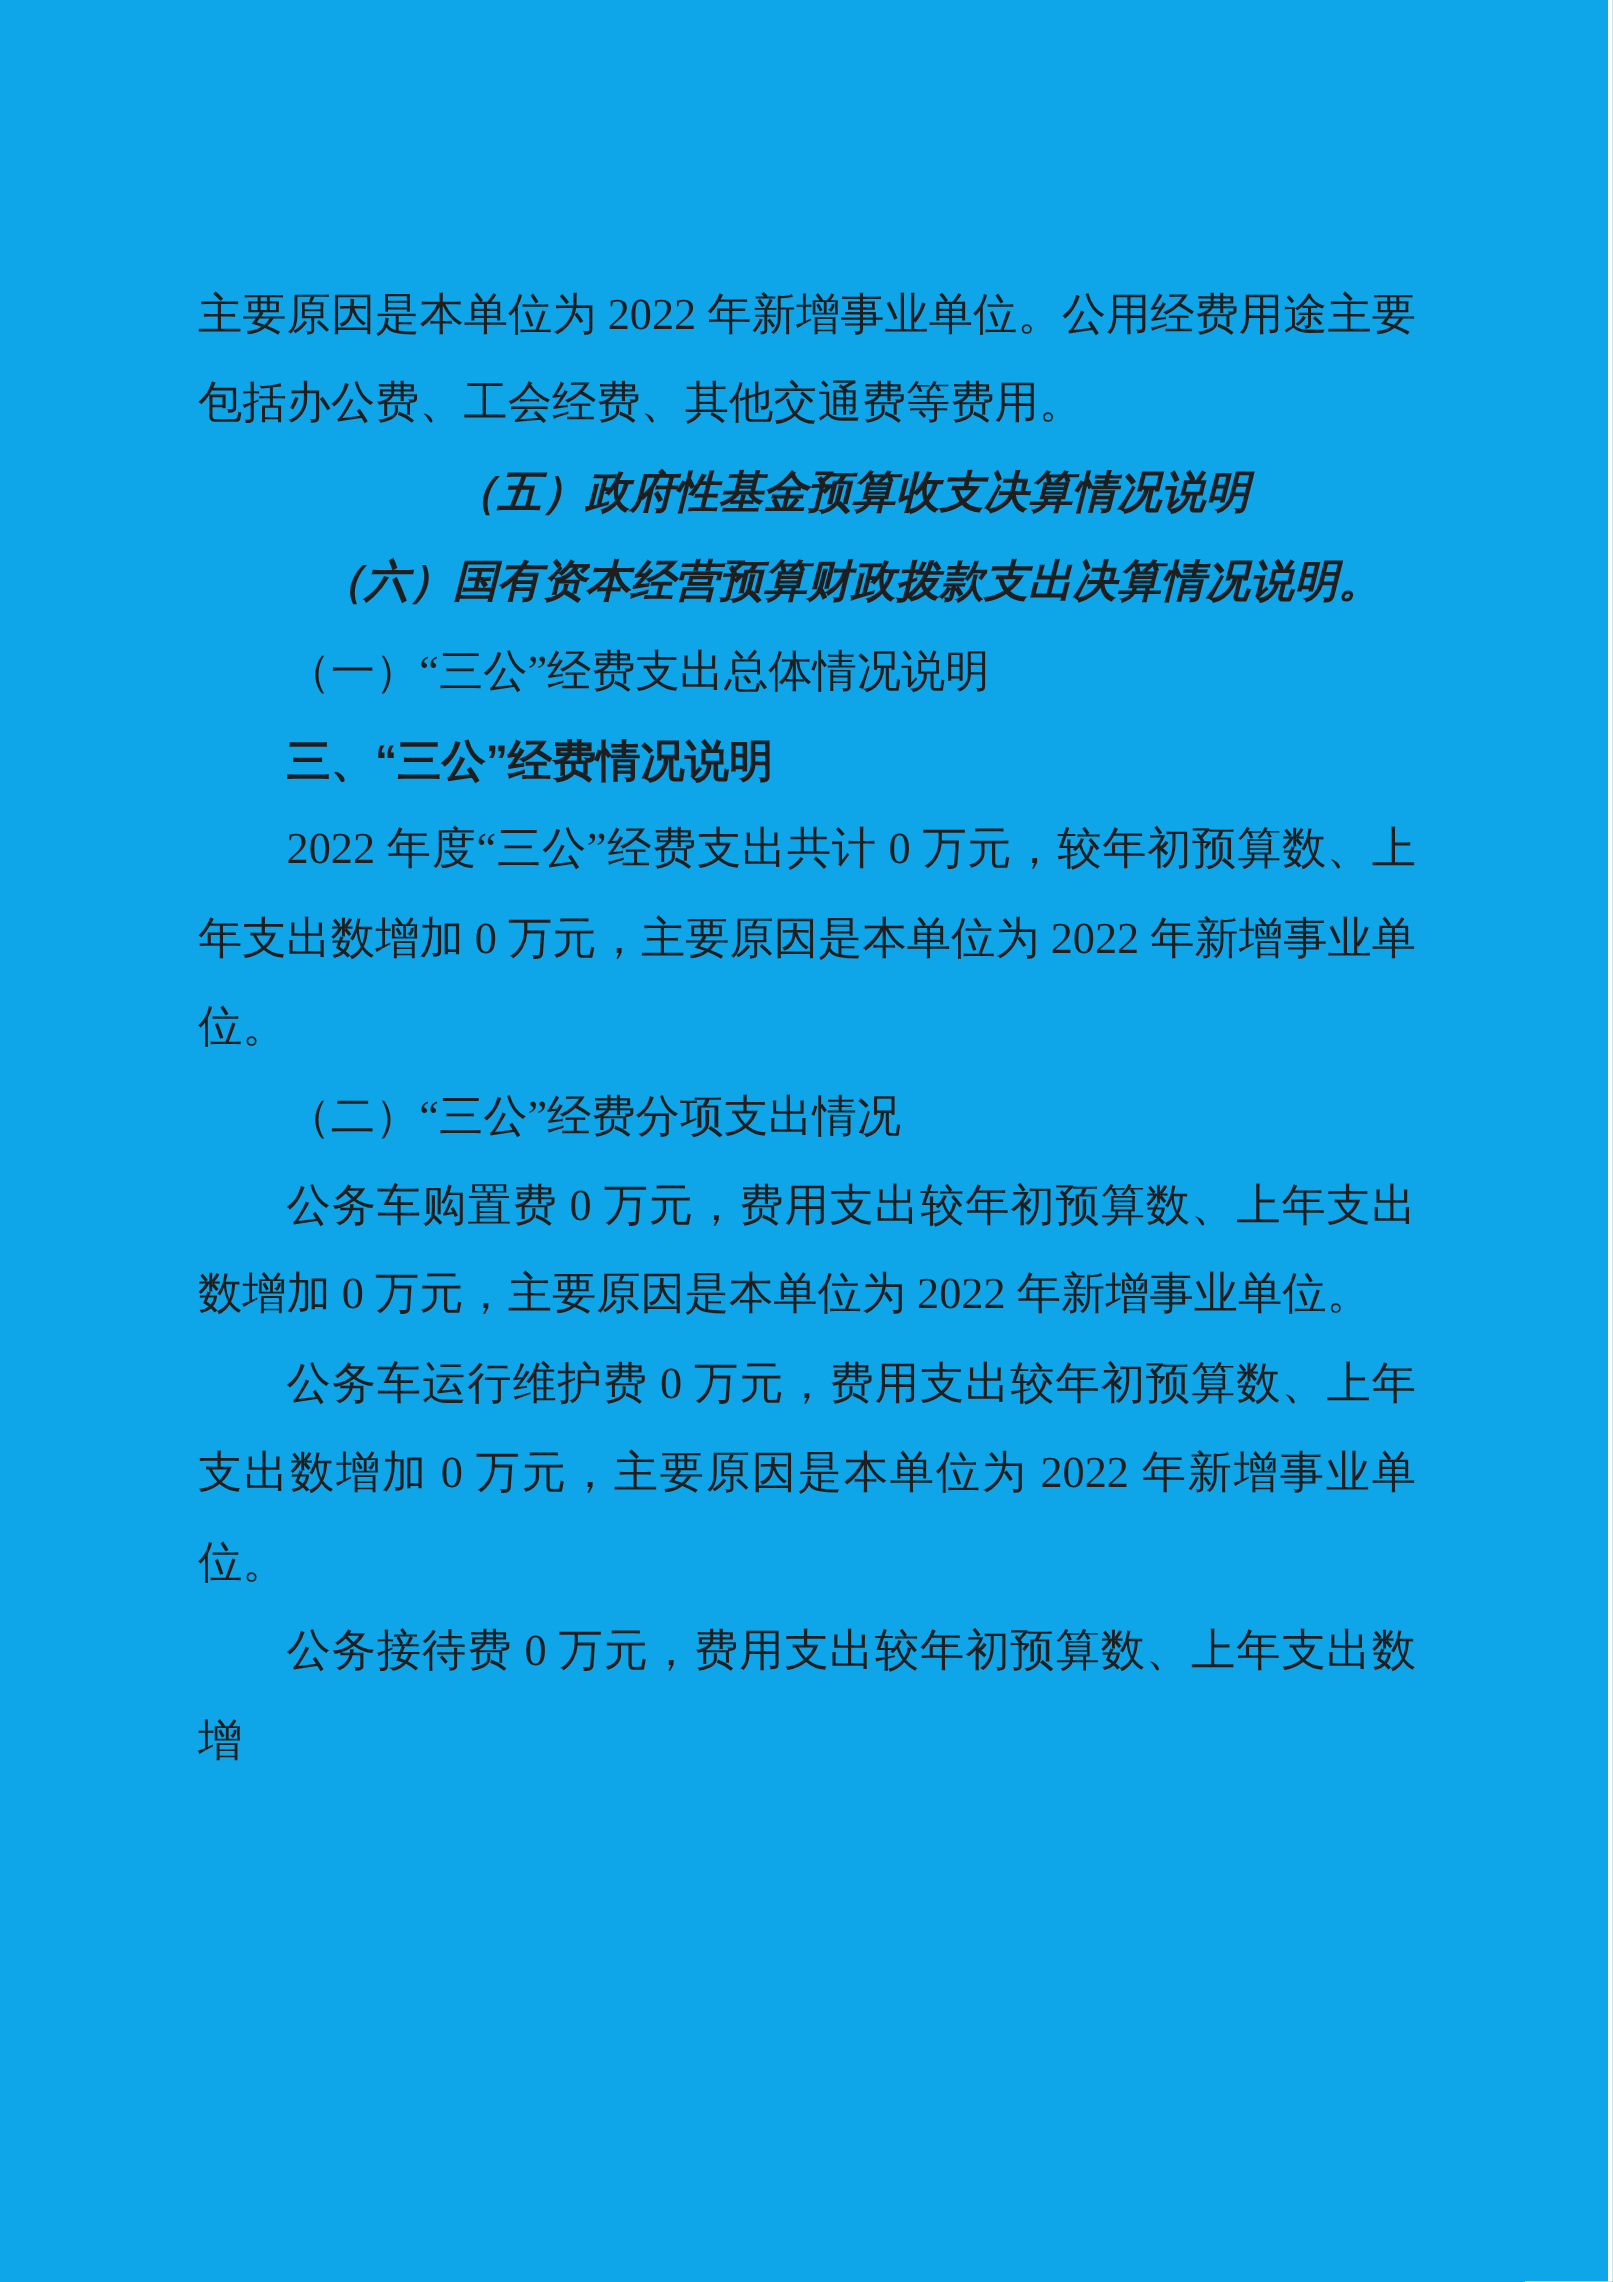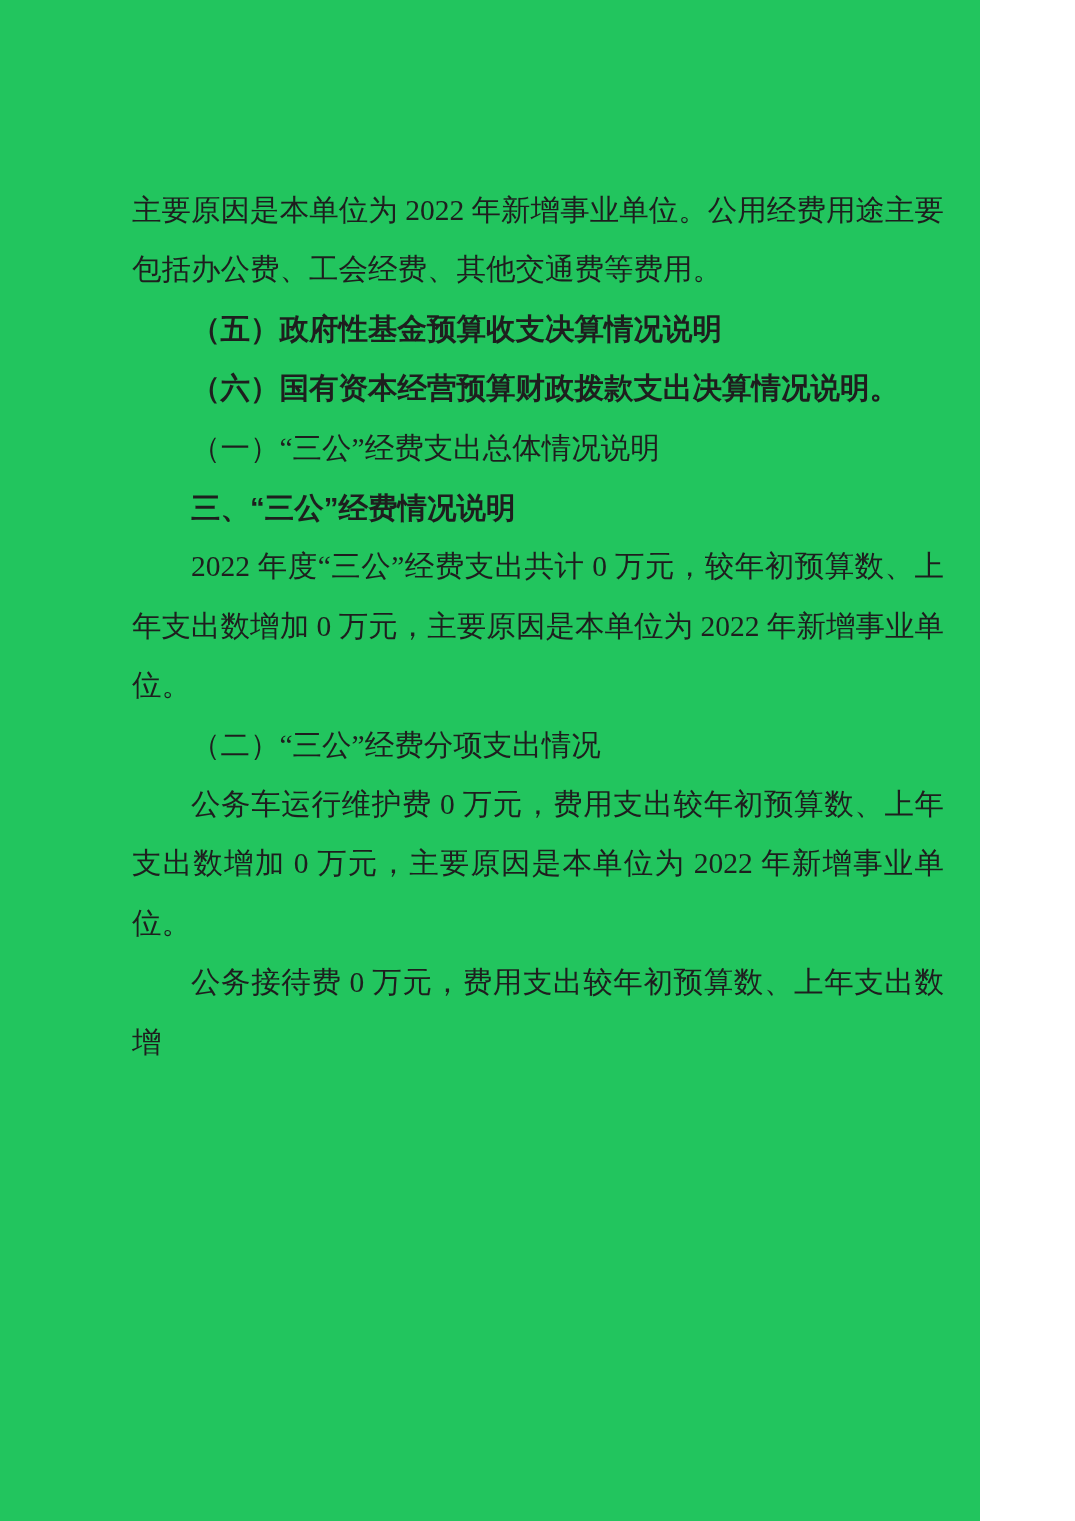--- a/index.html
+++ b/index.html
@@ -2,23 +2,23 @@
 <html><head>
 <meta charset="utf-8">
 <style>
   html, body {
     margin: 0;
     padding: 0;
     background: #ffffff;
   }
   .page {
     position: relative;
-    width: 980px;
+    width: 1072px;
     height: 1521px;
-    background: #22c55e;
+    background: #0ea5e9;
     overflow: hidden;
   }
   .doc {
     position: absolute;
     left: 132px;
     top: 181px;
     width: 812px;
     color: #1e1e1e;
     font-family: "Liberation Serif", "DejaVu Serif", serif;
     font-size: 29.5px;
@@ -27,21 +27,22 @@
   }
   .doc p {
     margin: 0;
     padding: 0;
   }
   .indent {
     text-indent: 2em;
   }
   .h-sub {
     font-weight: bold;
-    text-align: left;
+    text-align: center;
+    font-style: italic;
   }
   .h-item {
     font-weight: normal;
     text-align: left;
   }
   .h-main {
     font-family: "Liberation Sans", "DejaVu Sans", sans-serif;
     font-weight: bold;
     text-align: left;
   }
@@ -62,19 +63,20 @@
 
     <p class="indent h-item">（一）“三公”经费支出总体情况说明</p>
 
     <p class="indent h-main">三、“三公”经费情况说明</p>
 
     <p class="indent">2022 年度“三公”经费支出共计 0 万元，较年初预算数、上年支出数增加 0 万元，主要原因是本单位为 2022 年新增事业单位。</p>
 
     <p class="indent h-item">（二）“三公”经费分项支出情况</p>
 
 
+    <p class="indent">公务车购置费 0 万元，费用支出较年初预算数、上年支出数增加 0 万元，主要原因是本单位为 2022 年新增事业单位。</p>
 
     <p class="indent">公务车运行维护费 0 万元，费用支出较年初预算数、上年支出数增加 0 万元，主要原因是本单位为 2022 年新增事业单位。</p>
 
     <p class="indent">公务接待费 0 万元，费用支出较年初预算数、上年支出数增</p>
 
   </div>
 </div>
 
 </body></html>

